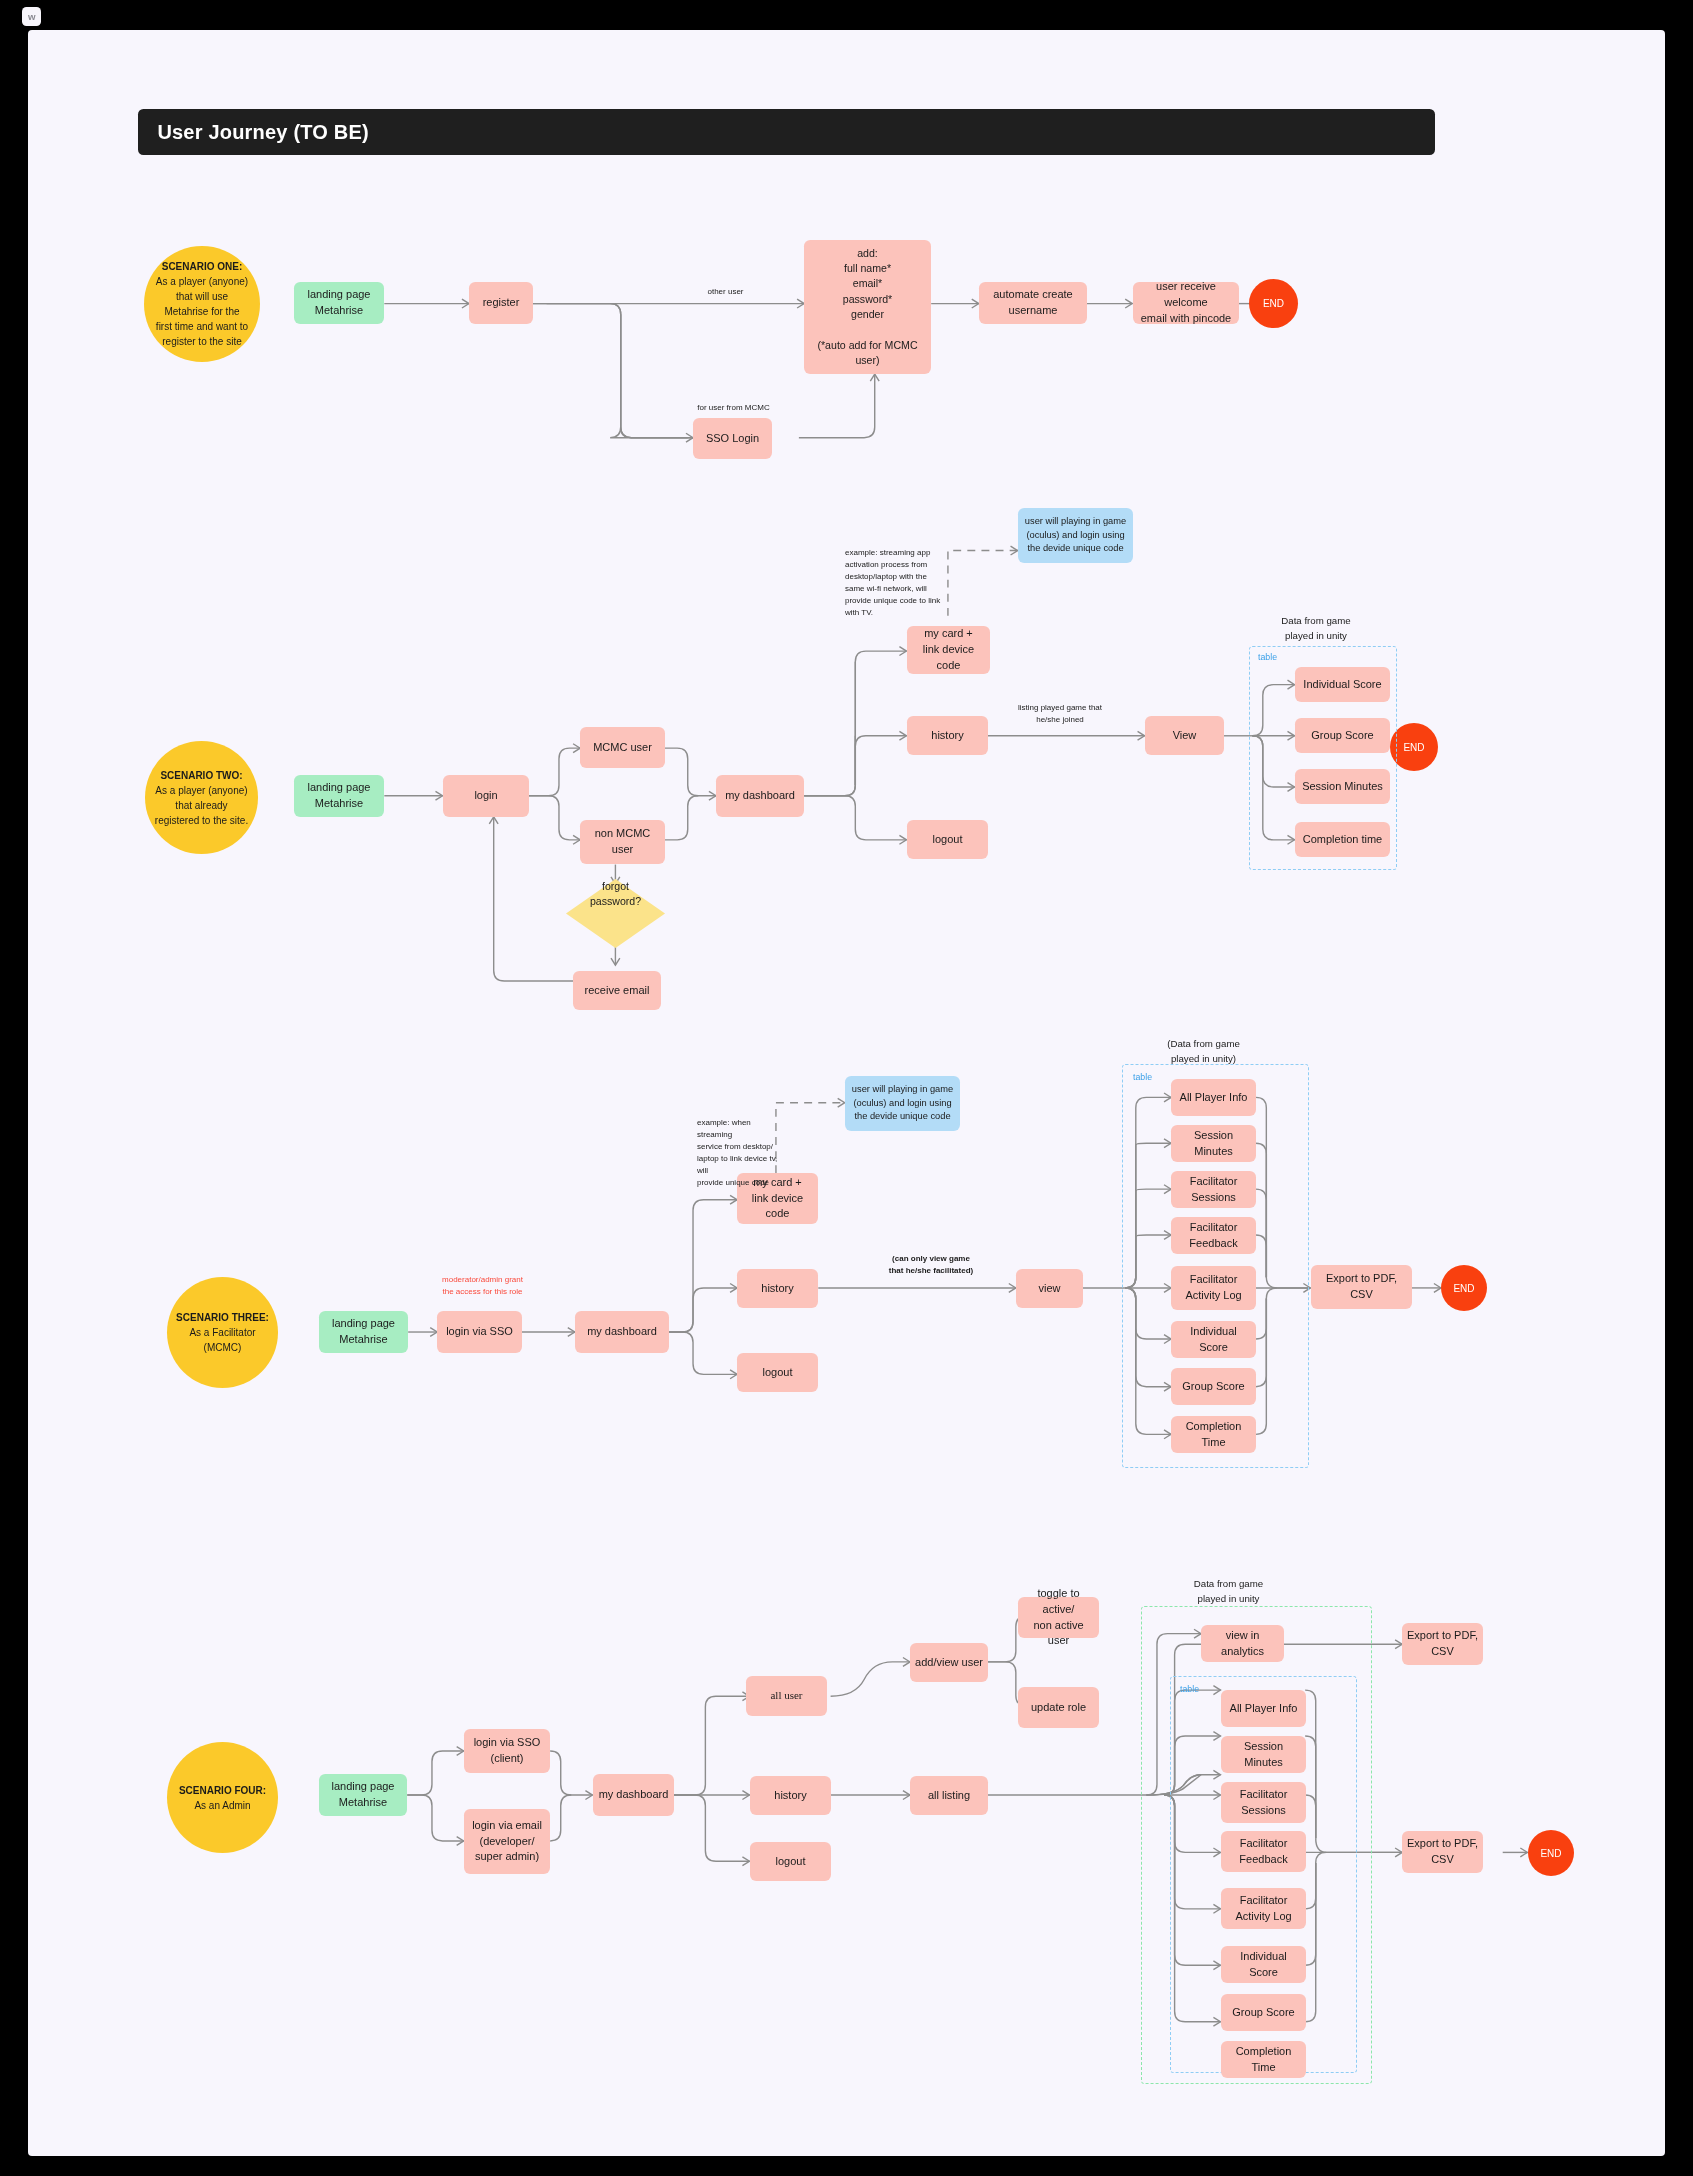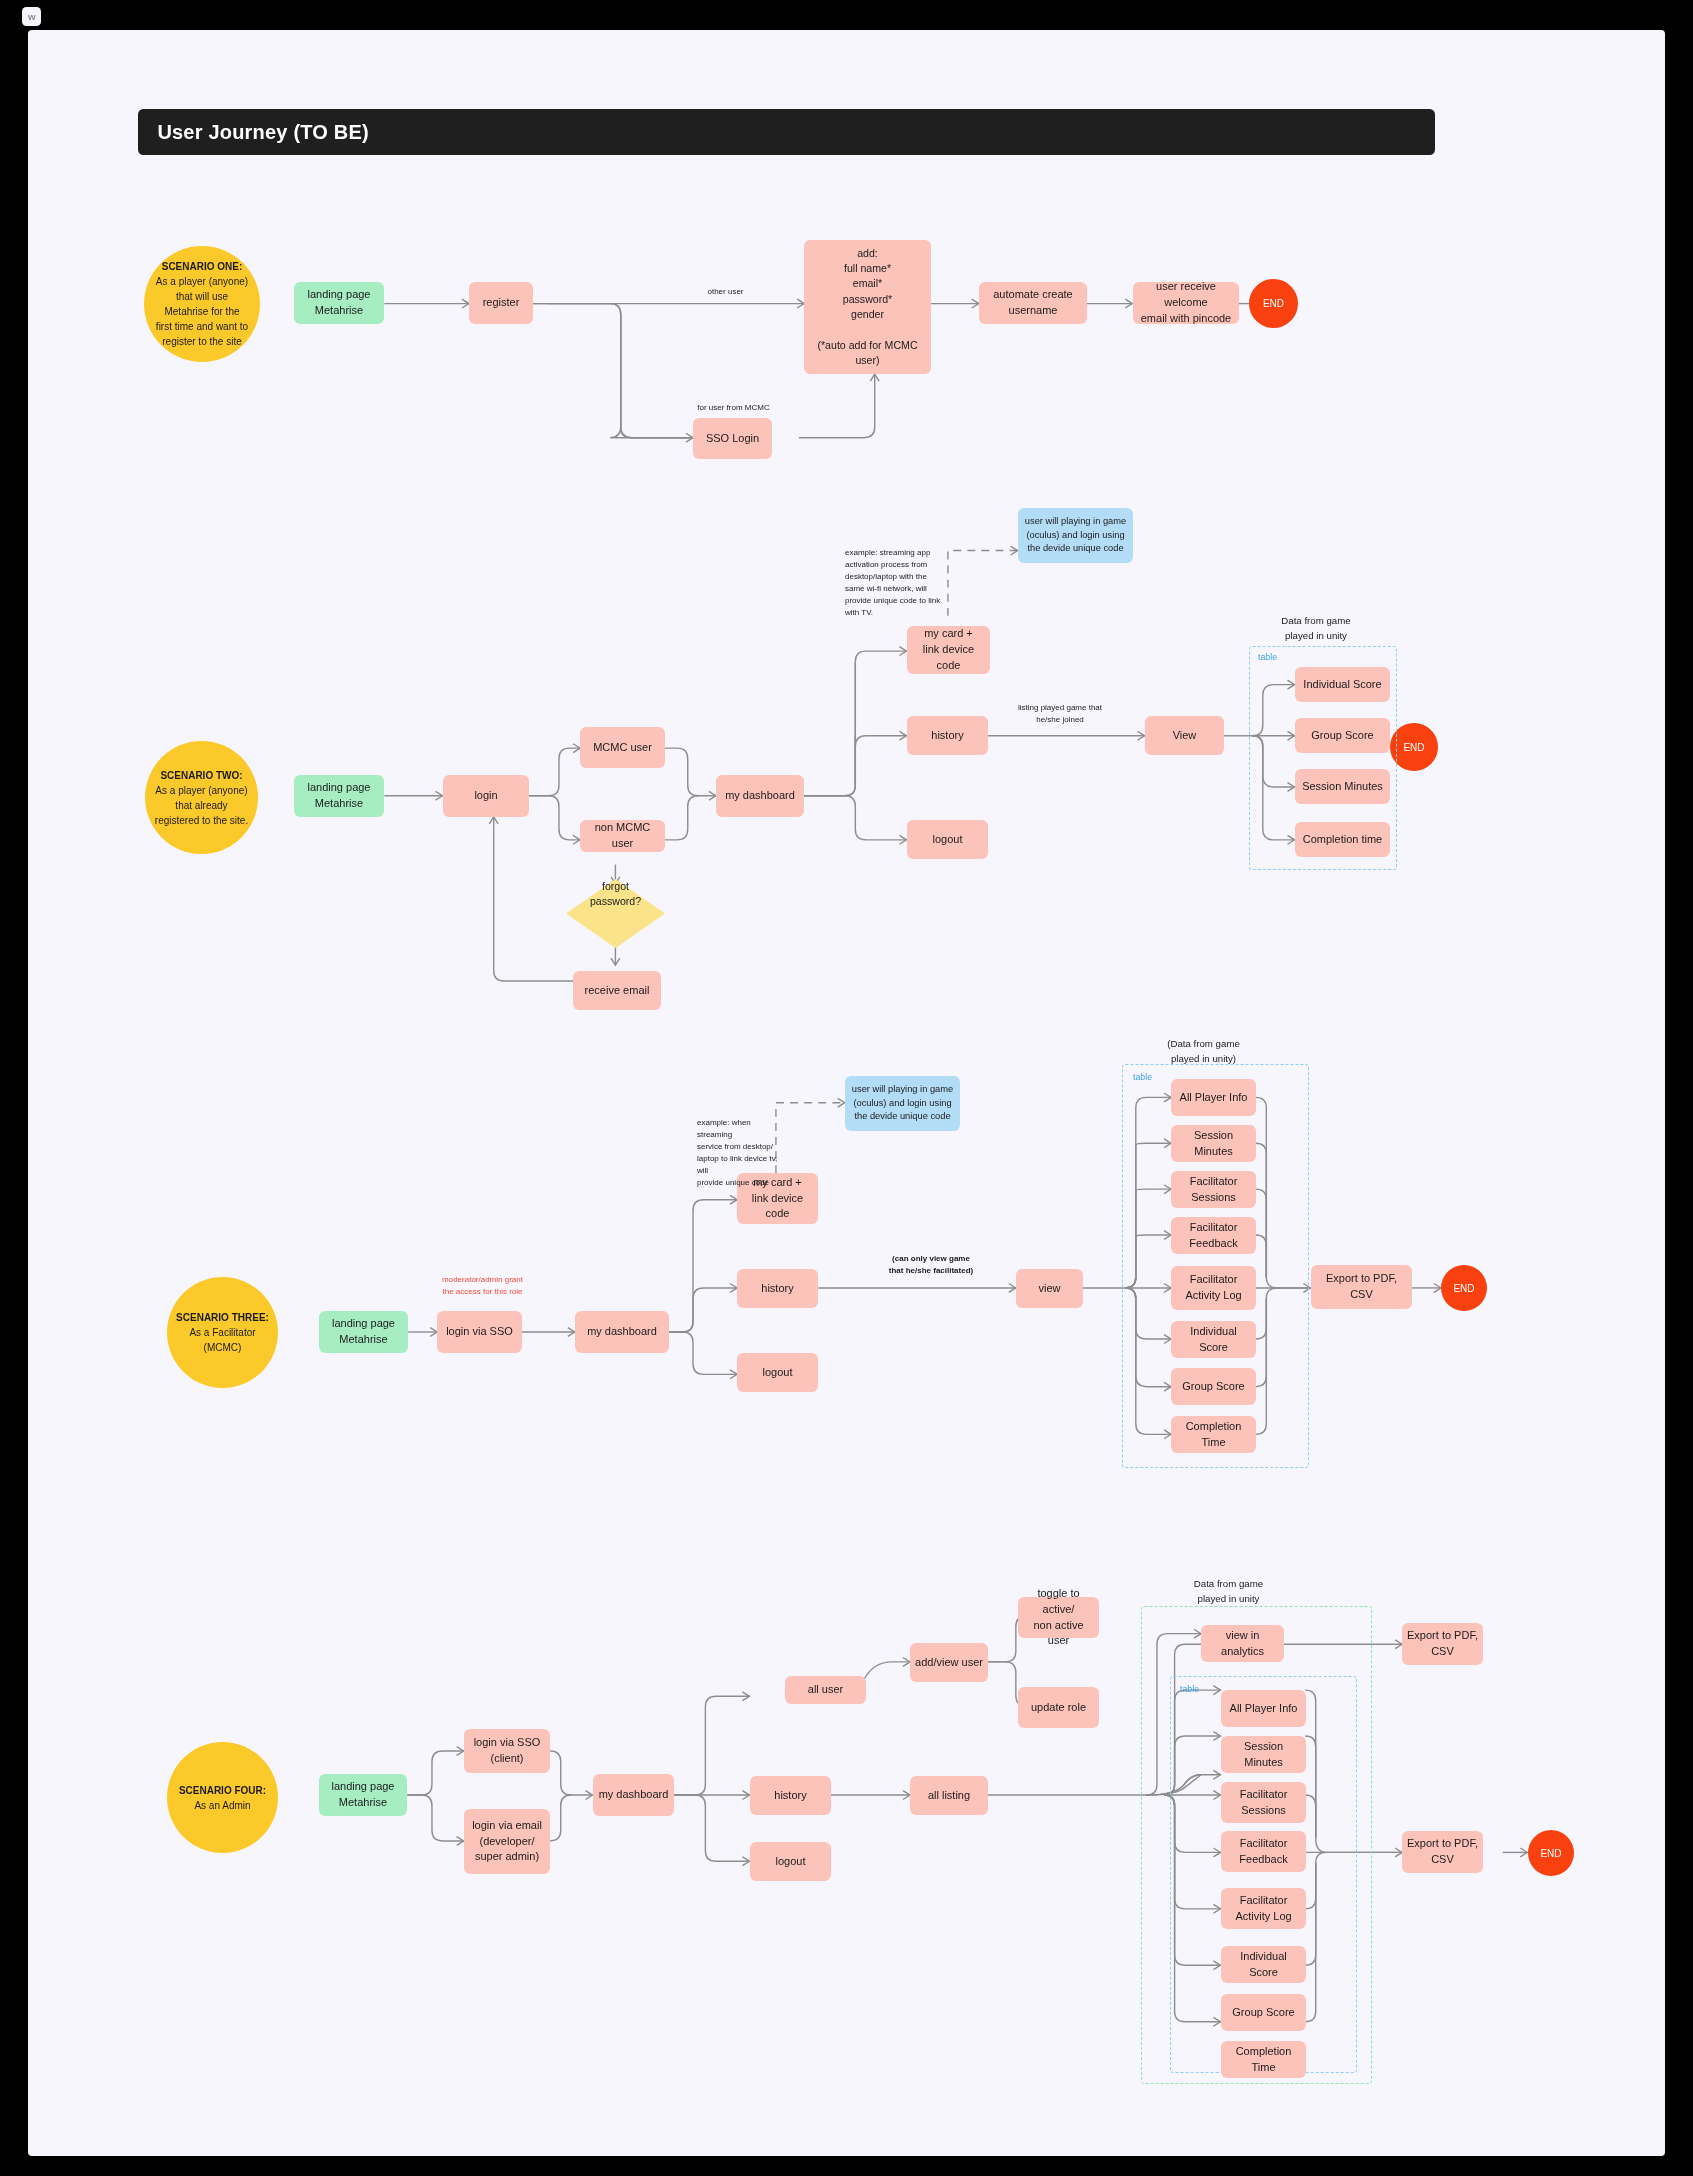--- a/index.html
+++ b/index.html
@@ -335,21 +335,21 @@
       <div class="hd">SCENARIO TWO:</div>
       <div style="white-space:pre-line">As a player (anyone)
 that already
 registered to the site.</div>
     </div>
 
     <div class="node green" style="left:266px; top:745px; width:90px; height:42px;">landing page
 Metahrise</div>
     <div class="node pink" style="left:415px; top:745px; width:86px; height:42px;">login</div>
     <div class="node pink" style="left:552px; top:697px; width:85px; height:41px;">MCMC user</div>
-    <div class="node pink" style="left:552px; top:790px; width:85px; height:32px;">non MCMC user</div>
+    <div class="node pink" style="left:552px; top:790px; width:85px; height:44px;">non MCMC user</div>
     <div class="diamond" style="left:538px; top:849px; width:99px; height:69px;">
       <div class="dshape"></div>
       <div class="dtxt" style="white-space:pre-line">forgot
 password?</div>
     </div>
     <div class="node pink" style="left:545px; top:933px; width:88px; height:39px;margin-top:8px;">receive email</div>
     <div class="node pink" style="left:688px; top:745px; width:88px; height:42px;">my dashboard</div>
     <div class="node pink" style="left:879px; top:596px; width:83px; height:48px;">my card +
 link device code</div>
     <div class="node pink" style="left:879px; top:686px; width:81px; height:39px;">history</div>
@@ -431,21 +431,21 @@
     </div>
 
     <div class="node green" style="left:291px; top:1744px; width:88px; height:42px;">landing page
 Metahrise</div>
     <div class="node pink" style="left:436px; top:1699px; width:86px; height:44px;">login via SSO
 (client)</div>
     <div class="node pink" style="left:436px; top:1779px; width:86px; height:65px;">login via email
 (developer/
 super admin)</div>
     <div class="node pink" style="left:565px; top:1744px; width:81px; height:42px;">my dashboard</div>
-    <div class="node pink" style="left:757px; top:1646px; width:81px; height:28px;">all user</div>
+    <div class="node pink" style="left:718px; top:1646px; width:81px; height:40px;font-family:Liberation Serif, serif;">all user</div>
     <div class="node pink" style="left:882px; top:1613px; width:78px; height:39px;">add/view user</div>
     <div class="node pink" style="left:990px; top:1567px; width:81px; height:41px;">toggle to active/
 non active user</div>
     <div class="node pink" style="left:990px; top:1657px; width:81px; height:41px;">update role</div>
     <div class="node pink" style="left:722px; top:1746px; width:81px; height:39px;">history</div>
     <div class="node pink" style="left:882px; top:1746px; width:78px; height:39px;">all listing</div>
     <div class="node pink" style="left:722px; top:1812px; width:81px; height:39px;">logout</div>
     <div class="node pink" style="left:1173px; top:1595px; width:83px; height:37px;">view in analytics</div>
     <div class="node pink" style="left:1374px; top:1593px; width:81px; height:42px;">Export to PDF,
 CSV</div>

